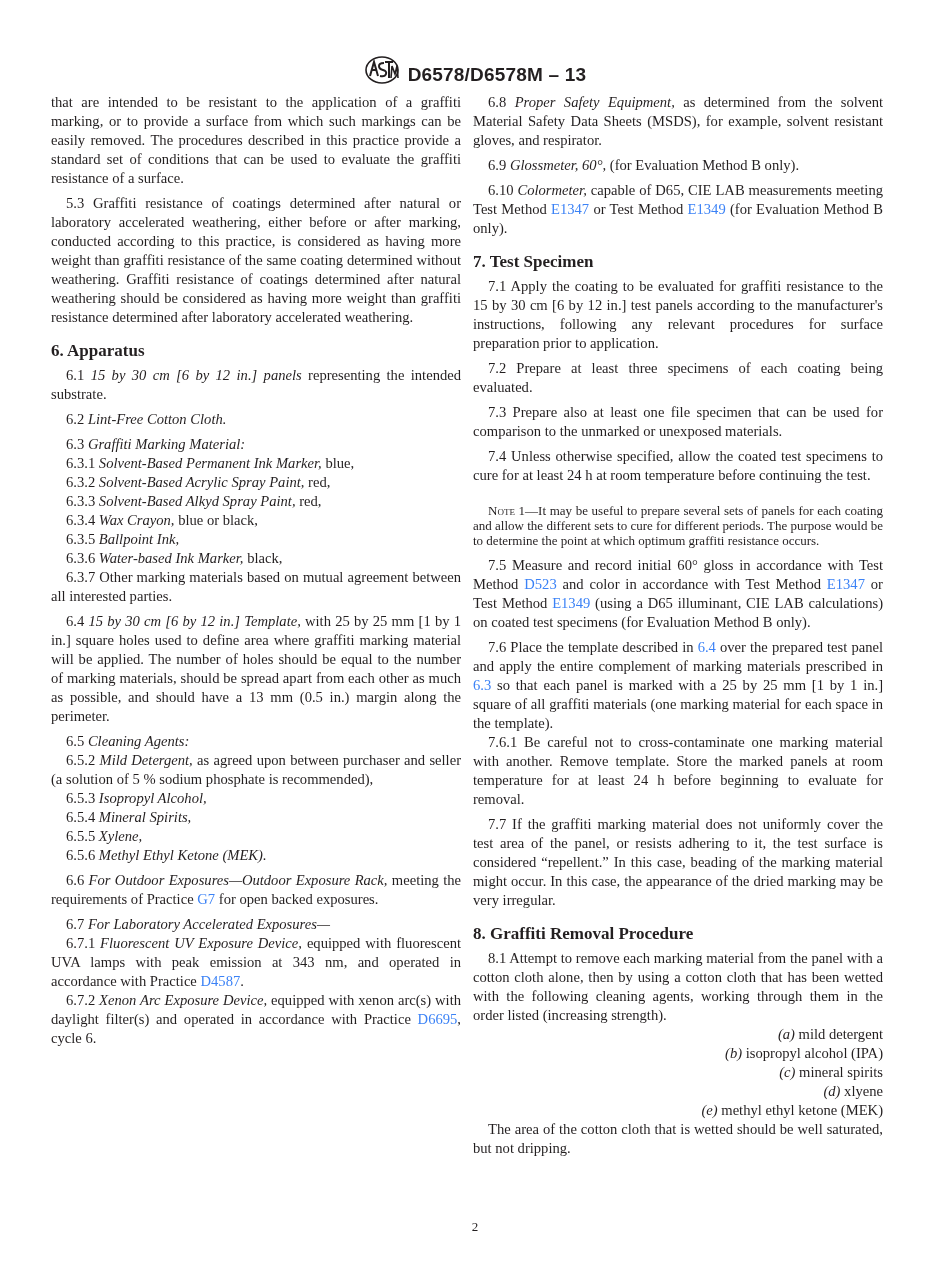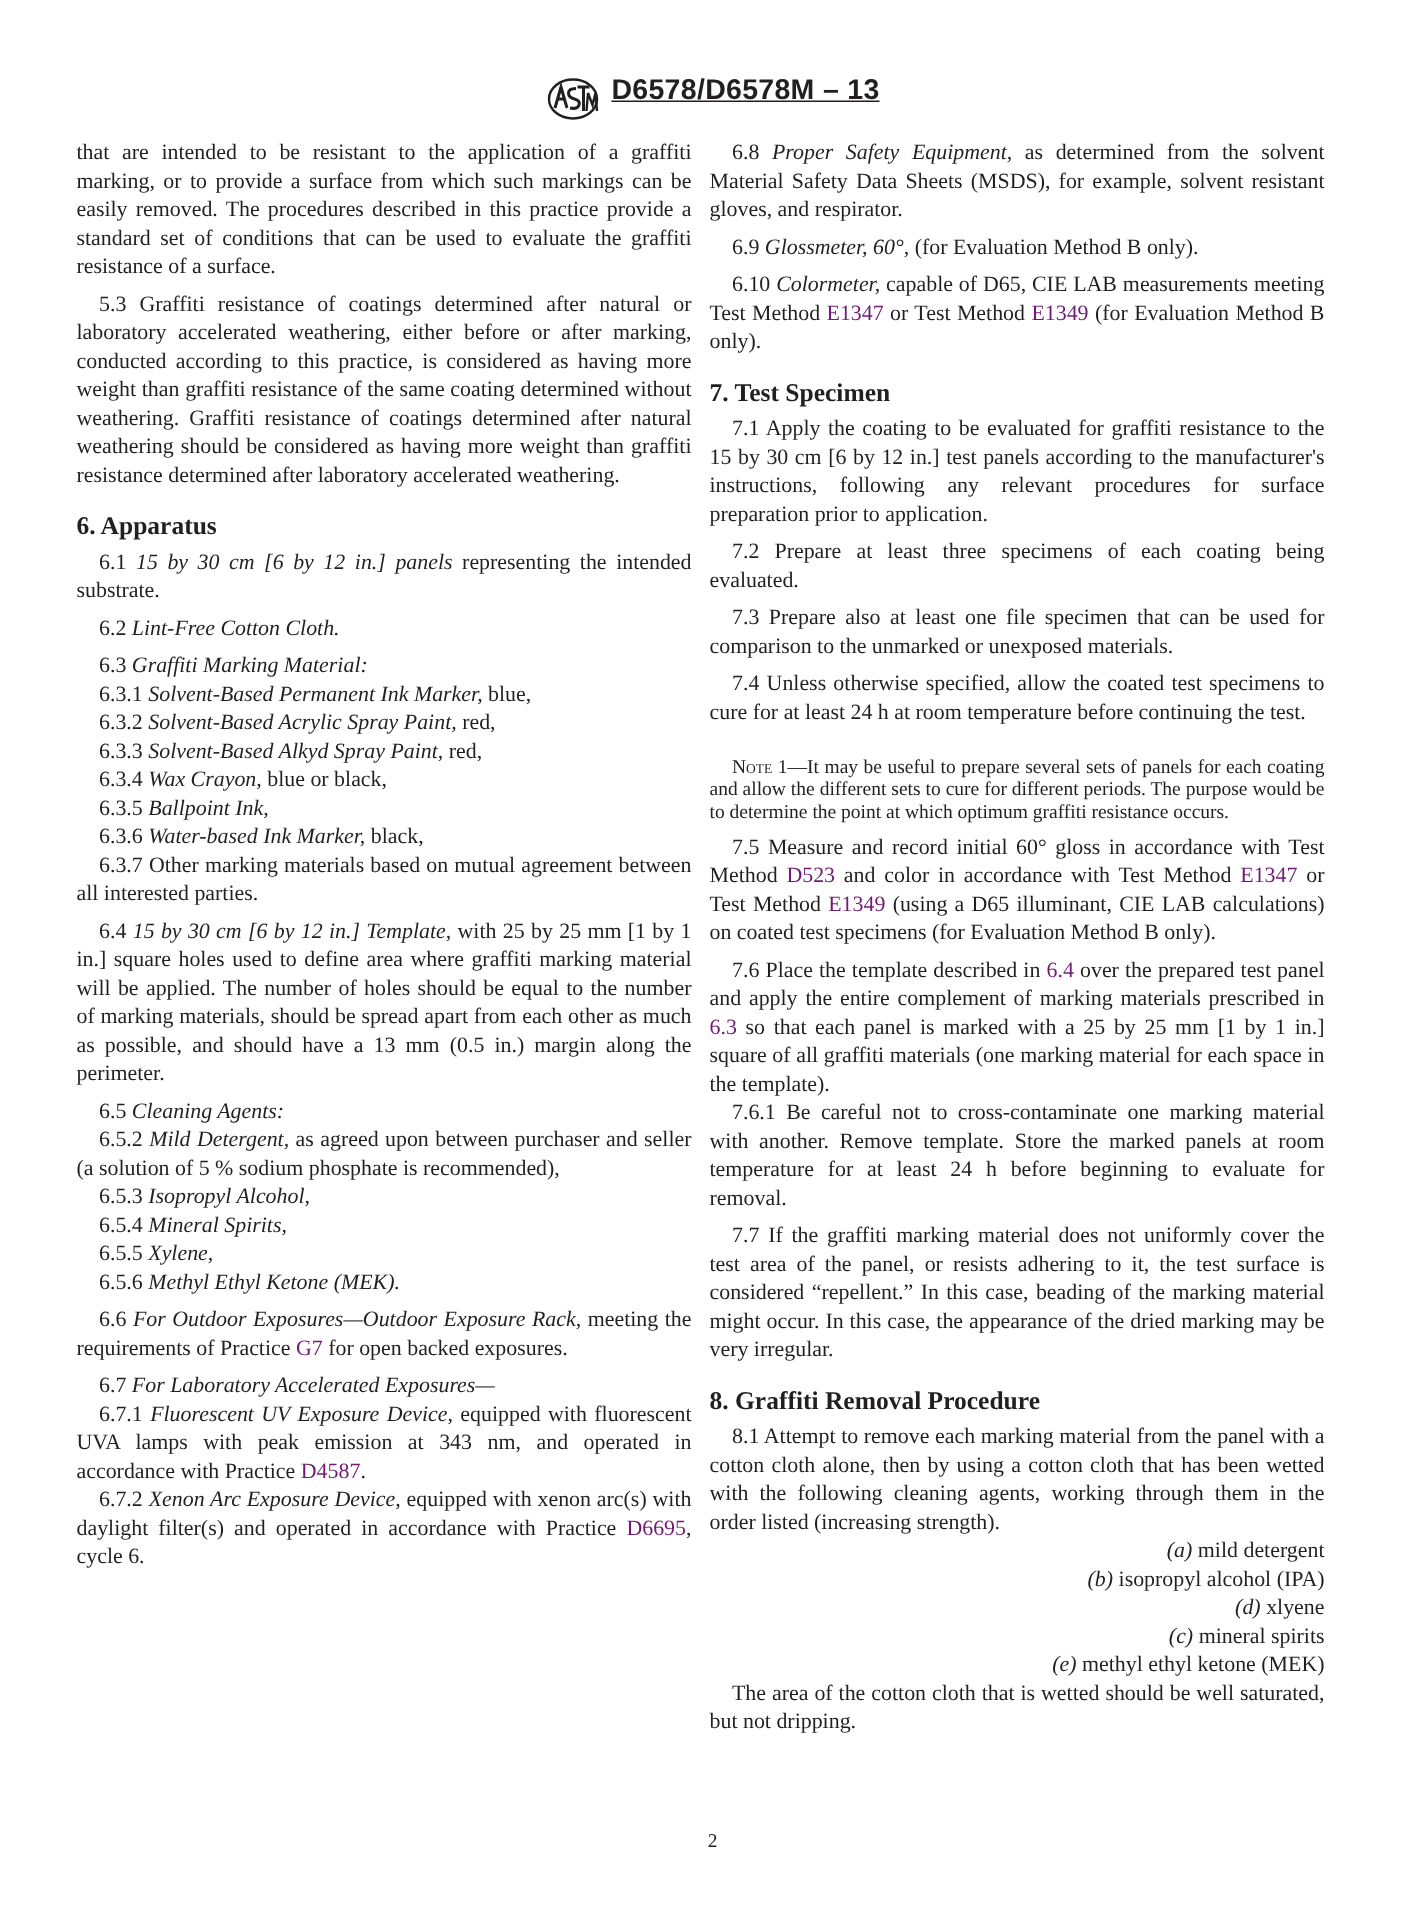--- a/index.html
+++ b/index.html
@@ -1,34 +1,34 @@
 <!DOCTYPE html>
 <html><head>
 <meta charset="utf-8">
 <style>
   html, body { margin: 0; padding: 0; background: #ffffff; }
   body { width: 950px; height: 1272px; position: relative; overflow: hidden;
          font-family: "Liberation Serif", "DejaVu Serif", serif; color: #231f20; }
   .header { position: absolute; top: 50px; left: 0; width: 950px; height: 36px;
-            display: flex; justify-content: center; align-items: flex-start; gap: 8px; text-decoration: underline; }
+            display: flex; justify-content: center; align-items: flex-end; gap: 8px; }
   .logo { width: 36px; height: 32px; }
   .doc-title { font-family: "Liberation Sans", "DejaVu Sans", sans-serif; font-weight: bold;
                font-size: 19px; color: #231f20; letter-spacing: 0.2px; }
   .col { position: absolute; top: 93px; width: 410px; font-size: 14.6px; line-height: 19px; }
   .col-left { left: 51px; }
   .col-right { left: 473px; width: 410px; }
   p { margin: 0 0 6px 0; text-align: justify; text-indent: 15px; }
   p.first { text-indent: 0; }
   p.tight { margin-bottom: 0; }
   p.list { text-indent: 15px; margin: 0; text-align: left; }
   p.listj { text-indent: 15px; margin: 0; text-align: justify; }
   h2 { font-size: 17px; font-weight: bold; margin: 14px 0 6px 0; line-height: 19px; }
   .note { font-size: 13px; line-height: 14.8px; text-indent: 15px; margin: 0 0 8px 0; text-align: justify; }
   .note .sc { font-variant: small-caps; }
-  .ref { color: #701a75; }
+  .ref { color: #3b82f6; }
   em { font-style: italic; }
   .sub { padding-left: 26px; margin: 0; text-indent: 0; text-align: right; }
   .pagenum { position: absolute; top: 1219px; left: 0; width: 950px; text-align: center; font-size: 13px; }
 </style>
 </head>
 <body>
 
 <div class="header">
   <svg class="logo" viewBox="0 0 36 32">
     <ellipse cx="18" cy="16" rx="16" ry="13" fill="none" stroke="#231f20" stroke-width="1.6"></ellipse>
@@ -88,19 +88,19 @@
   <p><span>7.5  Measure and record initial 60° gloss in accordance with Test Method </span><span class="ref">D523</span><span> and color in accordance with Test Method </span><span class="ref">E1347</span><span> or Test Method </span><span class="ref">E1349</span><span> (using a D65 illuminant, CIE LAB calculations) on coated test specimens (for Evaluation Method B only).</span></p>
 
   <p class="tight"><span>7.6  Place the template described in </span><span class="ref">6.4</span><span> over the prepared test panel and apply the entire complement of marking materials prescribed in </span><span class="ref">6.3</span><span> so that each panel is marked with a 25 by 25 mm [1 by 1 in.] square of all graffiti materials (one marking material for each space in the template).</span></p>
   <p>7.6.1 Be careful not to cross-contaminate one marking material with another. Remove template. Store the marked panels at room temperature for at least 24 h before beginning to evaluate for removal.</p>
   <p>7.7  If the graffiti marking material does not uniformly cover the test area of the panel, or resists adhering to it, the test surface is considered “repellent.” In this case, beading of the marking material might occur. In this case, the appearance of the dried marking may be very irregular.</p>
 
   <h2>8.  Graffiti Removal Procedure</h2>
   <p class="tight">8.1 Attempt to remove each marking material from the panel with a cotton cloth alone, then by using a cotton cloth that has been wetted with the following cleaning agents, working through them in the order listed (increasing strength).</p>
   <p class="sub"><em>(a)</em><span> mild detergent</span></p>
   <p class="sub"><em>(b)</em><span> isopropyl alcohol (IPA)</span></p>
+  <p class="sub"><em>(c)</em><span> mineral spirits</span></p>
   <p class="sub"><em>(d)</em><span> xlyene</span></p>
-  <p class="sub"><em>(c)</em><span> mineral spirits</span></p>
   <p class="sub"><em>(e)</em><span> methyl ethyl ketone (MEK)</span></p>
   <p>The area of the cotton cloth that is wetted should be well saturated, but not dripping.</p>
 </div>
 
 <div class="pagenum">2</div>
 
 </body></html>

